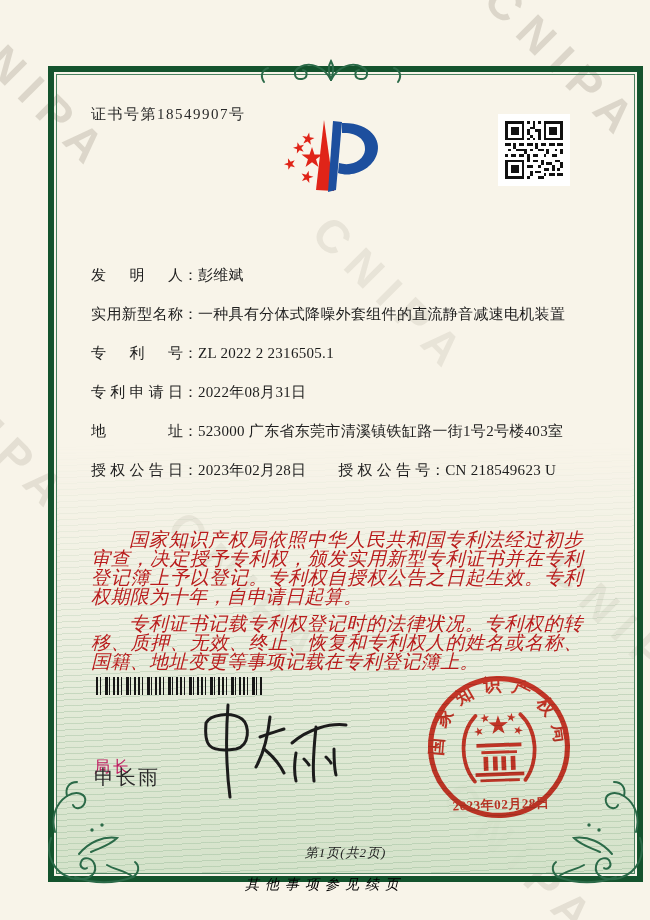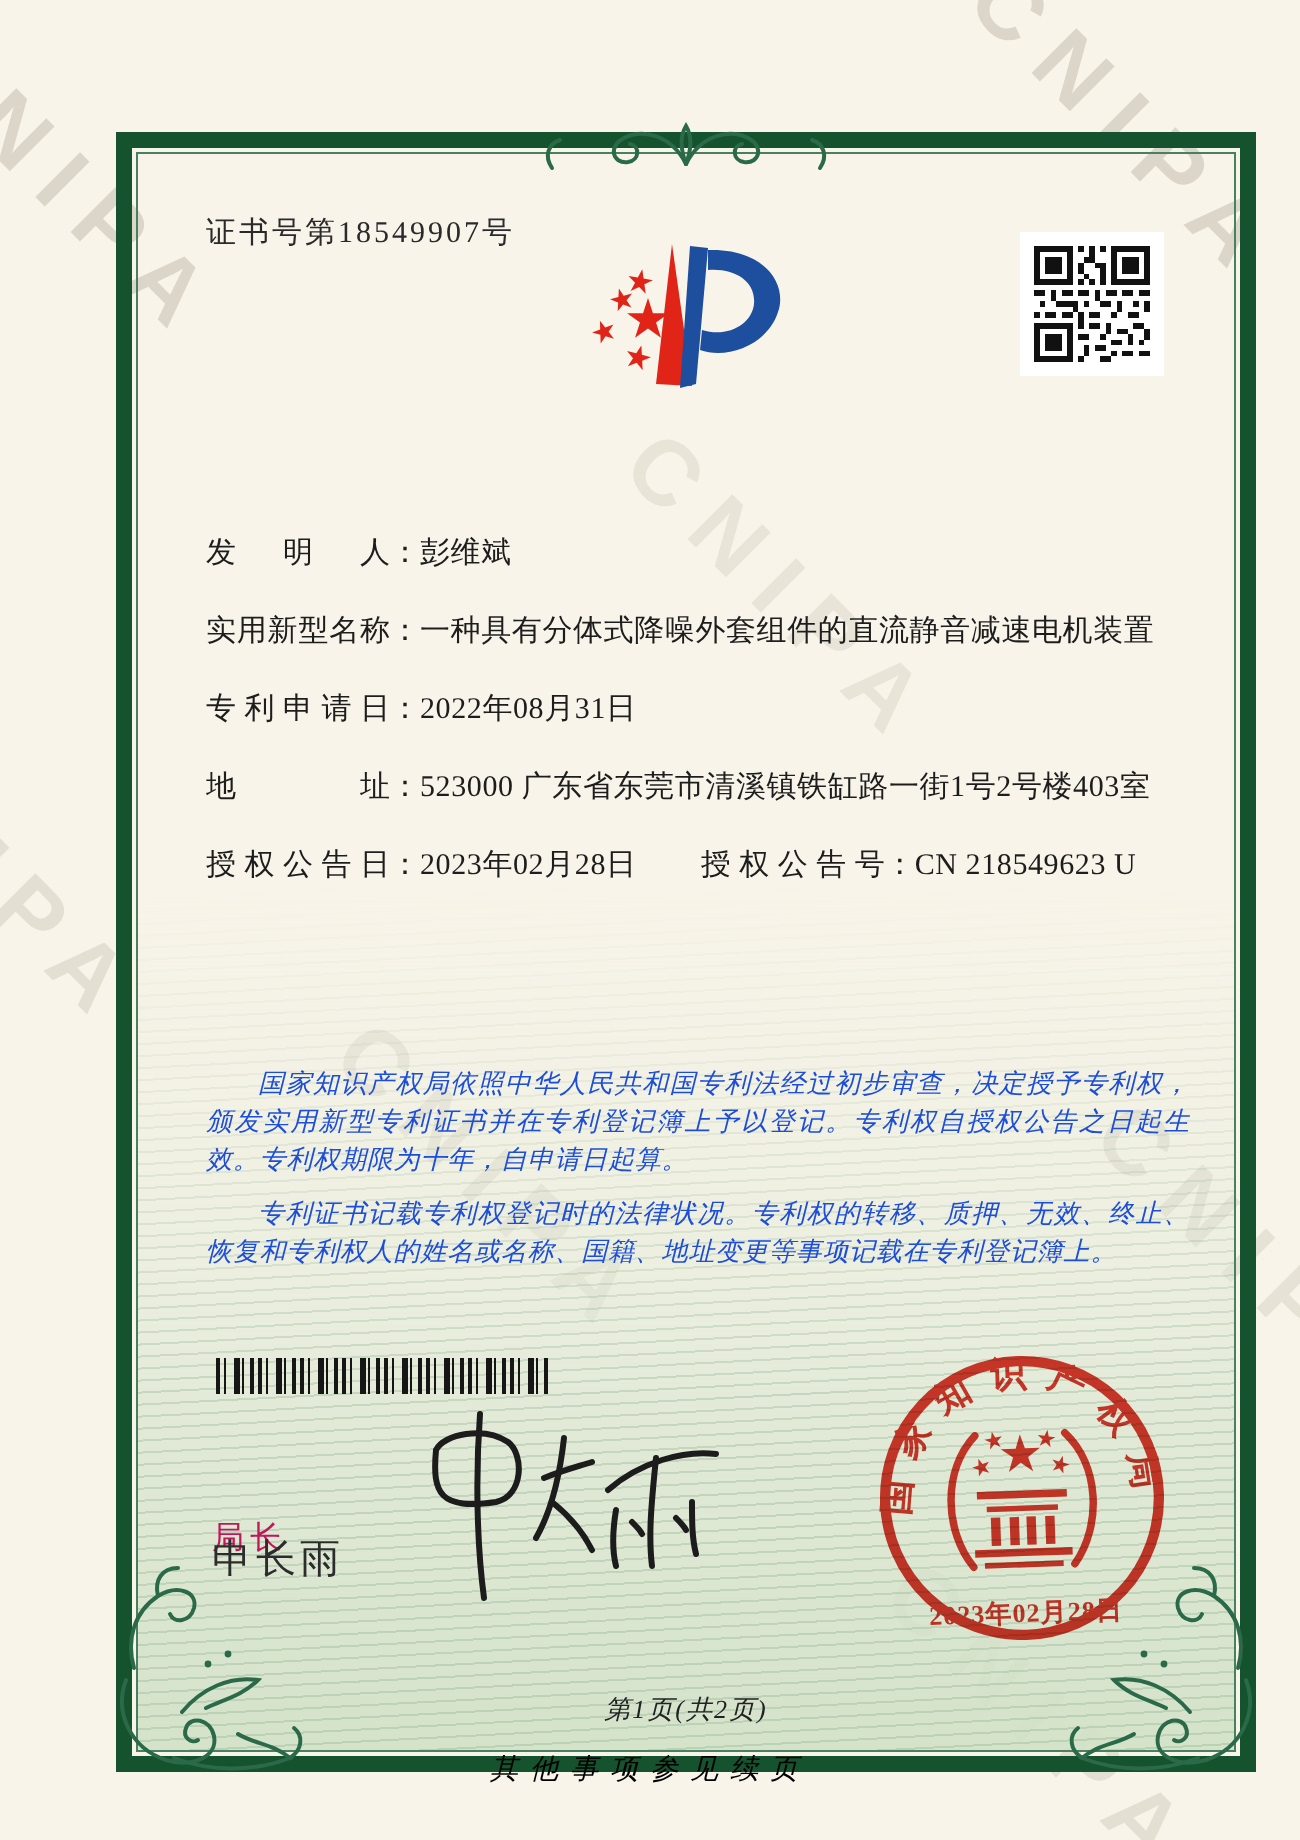--- a/index.html
+++ b/index.html
@@ -11,22 +11,22 @@
   }
   .wm{
     position:absolute;z-index:0;
     font-family:"Liberation Sans","DejaVu Sans",sans-serif;
     font-weight:bold;font-size:46px;letter-spacing:12px;
     color:rgba(177,171,155,0.40);
     transform:rotate(45deg);transform-origin:left top;
     white-space:nowrap;pointer-events:none;
   }
   .frame{
-    position:absolute;left:58px;top:66px;width:554px;height:804px;
-    border:8px solid #14532d;z-index:1;
+    position:absolute;left:48px;top:66px;width:554px;height:804px;
+    border:6px solid #14532d;z-index:1;padding-left:29px;
   }
   .frame::before{
     content:"";position:absolute;inset:2px;border:1px solid #49815f;pointer-events:none;
   }
   .guilloche{
     position:absolute;inset:3px;z-index:0;
     background:
       repeating-linear-gradient(177deg, rgba(120,165,125,0.28) 0 1px, rgba(0,0,0,0) 1px 6px),
       linear-gradient(to bottom, rgba(226,236,220,0) 0%, rgba(219,231,211,0.55) 70%, rgba(210,225,200,0.95) 100%);
     -webkit-mask:linear-gradient(to bottom, transparent 0 46%, #000 78%, #000 100%);
@@ -38,21 +38,21 @@
     display:flex;align-items:center;justify-content:center;}
   .doc-title{position:absolute;left:0;top:130px;width:100%;text-align:center;
     font-size:30px;font-weight:bold;letter-spacing:3px;color:#111;}
   .fields{position:absolute;left:37px;top:192px;width:492px;font-size:15px;}
   .frow{margin-bottom:17px;line-height:22px;white-space:nowrap;}
   .lbl{display:inline-block;width:92px;text-align:justify;text-align-last:justify;vertical-align:top;}
   .colon{display:inline-block;width:15px;}
   .val{letter-spacing:.3px;}
   .frow .second{margin-left:32px;}
   .paras{position:absolute;left:37px;top:458px;width:492px;
-    font-size:13px;line-height:19px;font-style:italic;font-weight:500;color:#1d4ed8;
+    font-size:19px;line-height:19px;font-style:italic;font-weight:500;color:#b91c1c;
     text-align:justify;letter-spacing:.4px;}
   .paras p{margin:0 0 8px 0;text-indent:2em;}
   .barcode{position:absolute;left:42px;top:605px;width:168px;height:18px;
     background:repeating-linear-gradient(90deg,
       #161616 0 2px, transparent 2px 4px,
       #161616 4px 5px, transparent 5px 9px,
       #161616 9px 12px, transparent 12px 13px,
       #161616 13px 14px, transparent 14px 17px,
       #161616 17px 19px, transparent 19px 21px);
   }
@@ -164,20 +164,23 @@
 
 
   <div class="fields">
     <div class="frow">
       <span class="lbl">发明人</span><span class="colon">：</span><span class="val">彭维斌</span>
     </div>
     <div class="frow">
       <span class="lbl">实用新型名称</span><span class="colon">：</span><span class="val">一种具有分体式降噪外套组件的直流静音减速电机装置</span>
     </div>
     <div class="frow">
+      <span class="lbl">专利号</span><span class="colon">：</span><span class="val">ZL 2022 2 2316505.1</span>
+    </div>
+    <div class="frow">
       <span class="lbl">专利申请日</span><span class="colon">：</span><span class="val">2022年08月31日</span>
     </div>
     <div class="frow">
       <span class="lbl">地址</span><span class="colon">：</span><span class="val">523000 广东省东莞市清溪镇铁缸路一街1号2号楼403室</span>
     </div>
     <div class="frow">
       <span class="lbl">授权公告日</span><span class="colon">：</span><span class="val">2023年02月28日</span><span class="second"><span class="lbl">授权公告号</span><span class="colon">：</span><span class="val">CN 218549623 U</span></span>
     </div>
   </div>
 

